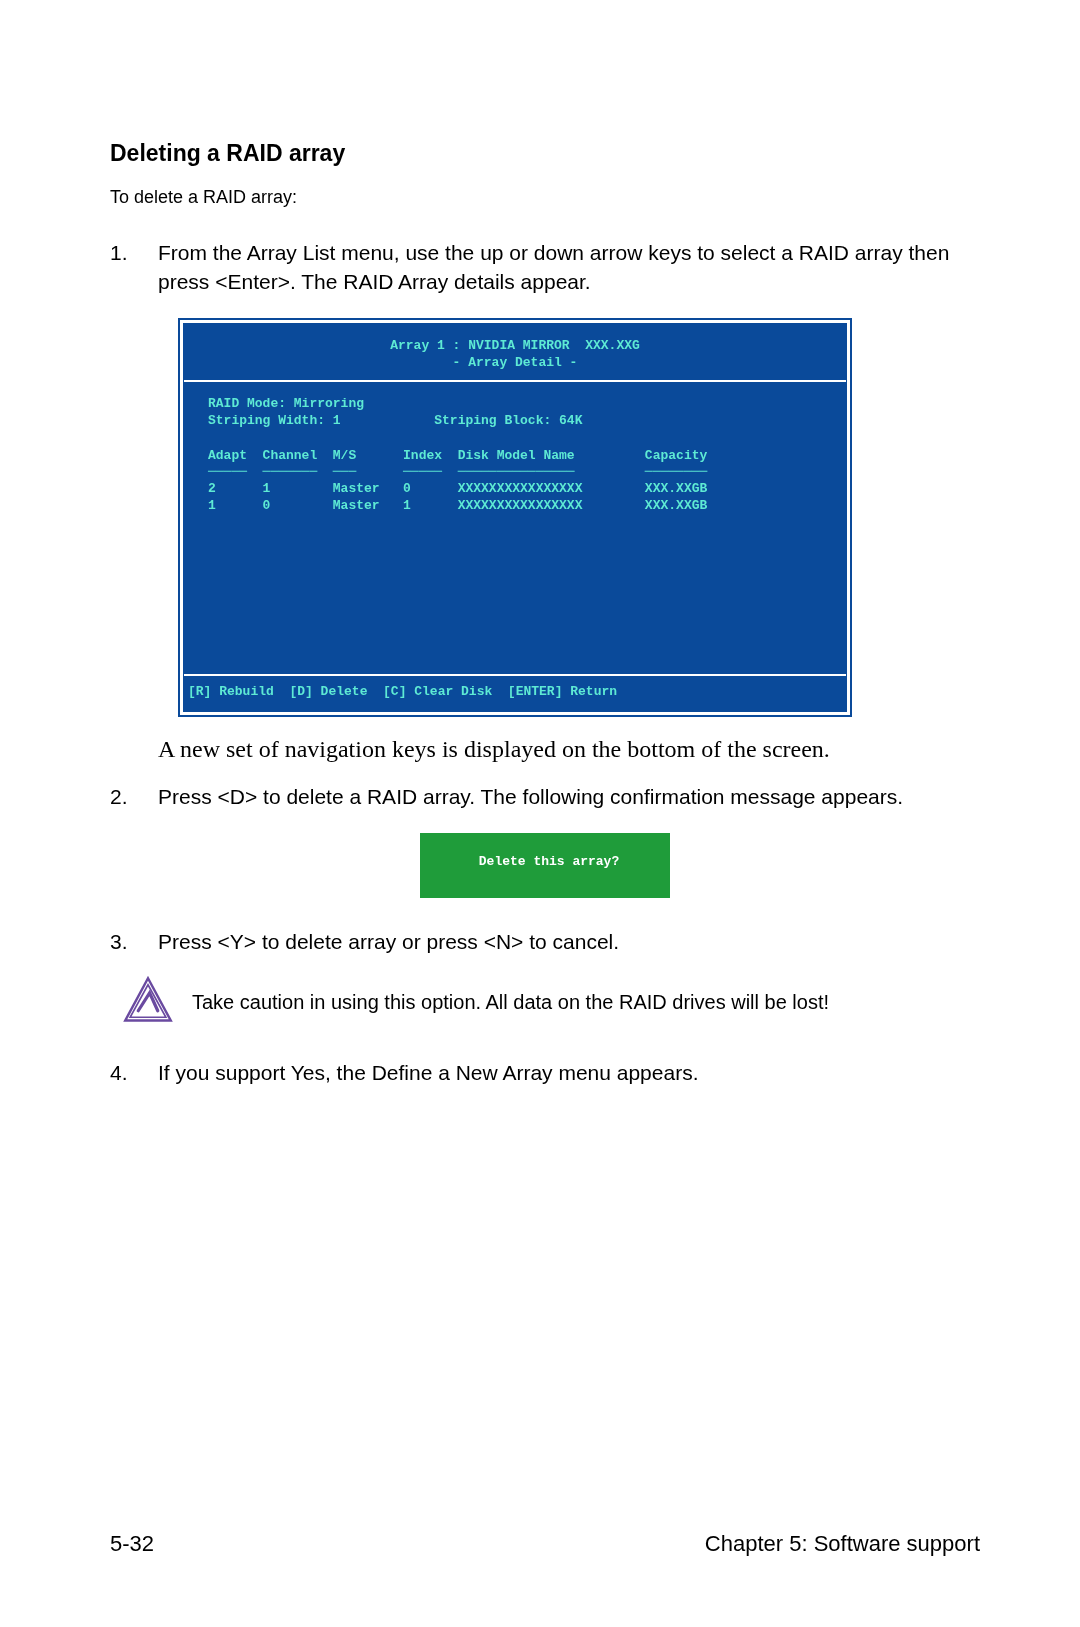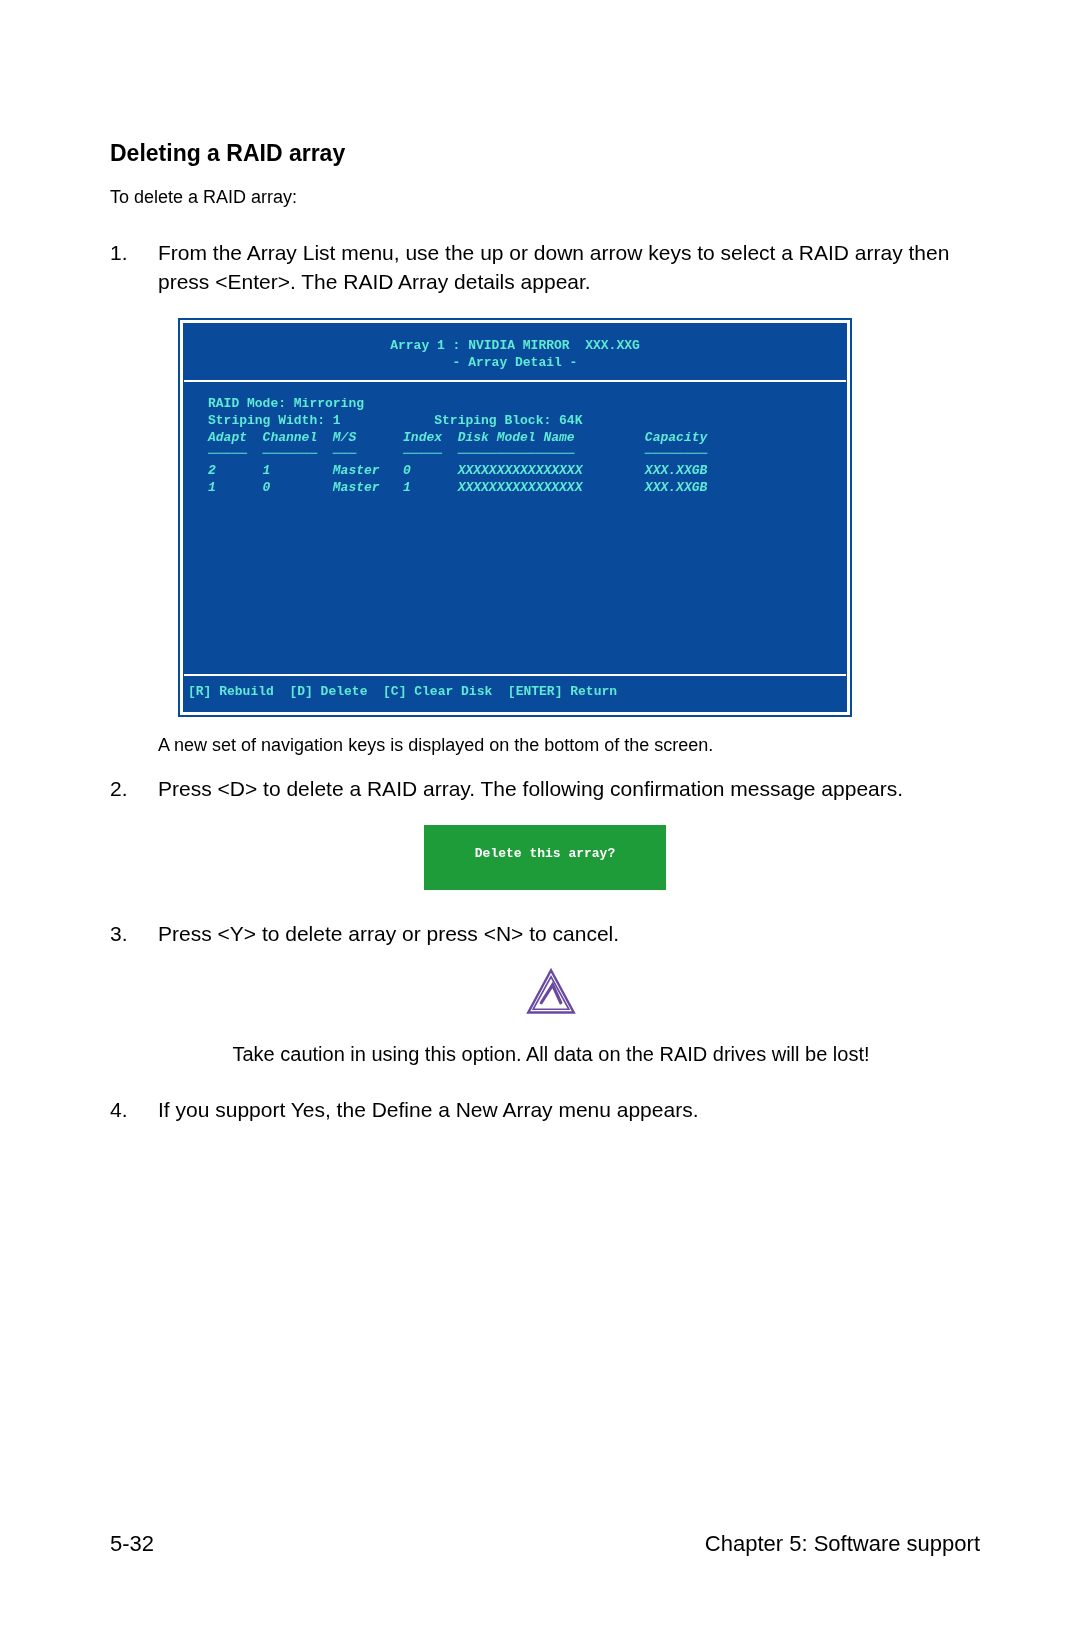--- a/index.html
+++ b/index.html
@@ -39,23 +39,24 @@
     position: relative;
   }
   ol.steps > li::before {
     content: attr(data-num) ".";
     position: absolute;
     left: 0;
     top: 0;
   }
   .sub-indent {
     padding-left: 48px;
-    font-size: 18px;
+    font-size: 24px;
     line-height: 1.35;
     margin: 0 0 18px 0;
+    font-family: Liberation Serif, serif;
   }
 
   
   .bios-panel {
     margin: 24px 0 18px 70px;
     width: 670px;
     border: 3px solid #fff;
     box-shadow: 0 0 0 2px #0a4a9a;
     background: #0a4a9a;
     color: #5eead4;
@@ -75,22 +76,22 @@
     text-align: center;
     font-weight: bold;
     white-space: pre;
   }
   .bios-body {
     padding: 14px 24px 8px 24px;
     min-height: 270px;
   }
   .bios-line { white-space: pre; font-weight: bold; }
   .bios-table {
-    font-weight: bold;
-    font-style: italic;
+    margin-top: 18px;
+    font-weight: bold;
   }
   .bios-row { white-space: pre; }
   .bios-hr-row { white-space: pre; letter-spacing: 0; }
   .bios-footer {
     border-top: 2px solid #fff;
     text-align: left;
     padding: 8px 4px 10px 4px;
     font-weight: bold;
     white-space: pre;
   }
@@ -99,38 +100,38 @@
   .confirm-box {
     margin: 22px auto 30px auto;
     width: 240px;
     background: #1f9c3a;
     color: #fff;
     font-family: "Courier New", monospace;
     font-size: 13px;
     font-weight: bold;
     text-align: center;
     border: 1px solid #1f9c3a;
+    padding-left: 8px;
   }
   .confirm-top {
     padding: 20px 8px 28px 8px;
   }
   .confirm-bottom {
     border-top: 2px solid #fff;
     padding: 8px 8px 10px 8px;
     white-space: pre;
   }
 
   
   .caution-row {
     display: flex;
     align-items: center;
     gap: 18px;
     margin: 10px 0 28px 0;
     padding-left: 12px;
-    flex-direction: column;
   }
   .caution-icon svg {
     width: 52px;
     height: 52px;
   }
   .caution-text {
     font-size: 20px;
     line-height: 1.35;
   }
 

